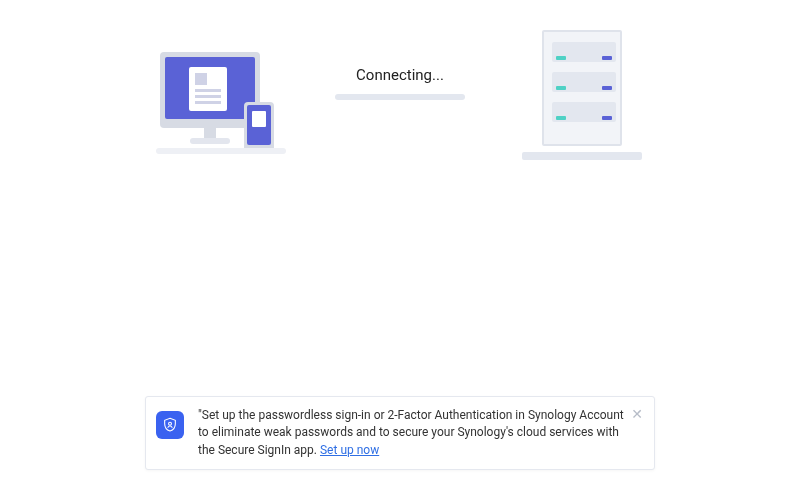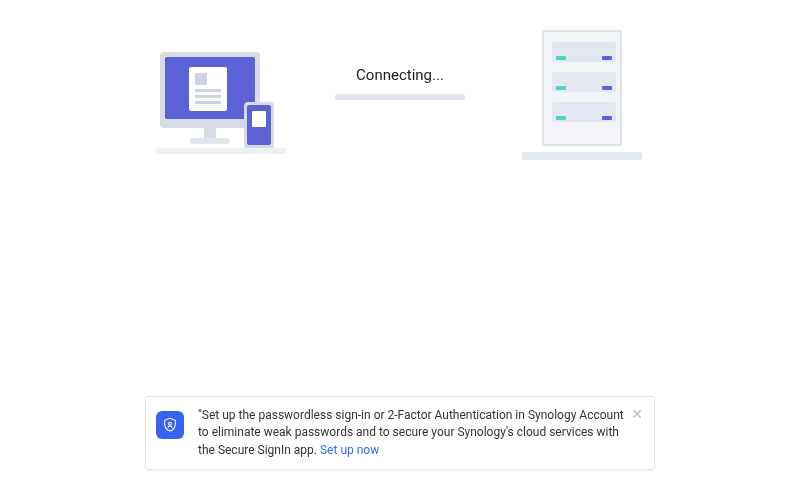--- a/index.html
+++ b/index.html
@@ -44,21 +44,21 @@
 
   
   .tip { position: absolute; left: 145px; bottom: 30px; width: 510px; min-height: 54px;
          border: 1px solid #e5e8ef; border-radius: 3px; background: #fff;
          box-shadow: 0 1px 3px rgba(0,0,0,0.04);
          padding: 10px 30px 10px 52px; }
   .tip-icon { position: absolute; left: 10px; top: 14px; width: 28px; height: 28px;
               background: #3a62f0; border-radius: 6px; display:flex; align-items:center; justify-content:center; }
   .tip-icon svg { width: 16px; height: 16px; stroke: #fff; fill: none; stroke-width: 1.6; }
   .tip-body { font-size: 12px; line-height: 1.45; color: #333; }
-  .tip-link { color: #2f6fe4; cursor: pointer; }
+  .tip-link { color: #2f6fe4; text-decoration: underline; cursor: pointer; }
   .tip-close { position: absolute; right: 8px; top: 8px; width: 18px; height: 18px;
                color: #b6bcc7; cursor: pointer; display:flex; align-items:center; justify-content:center; font-size: 14px; }
 </style>
 </head>
 <body>
 
 <div class="stage">
 
   <div class="row">
 

